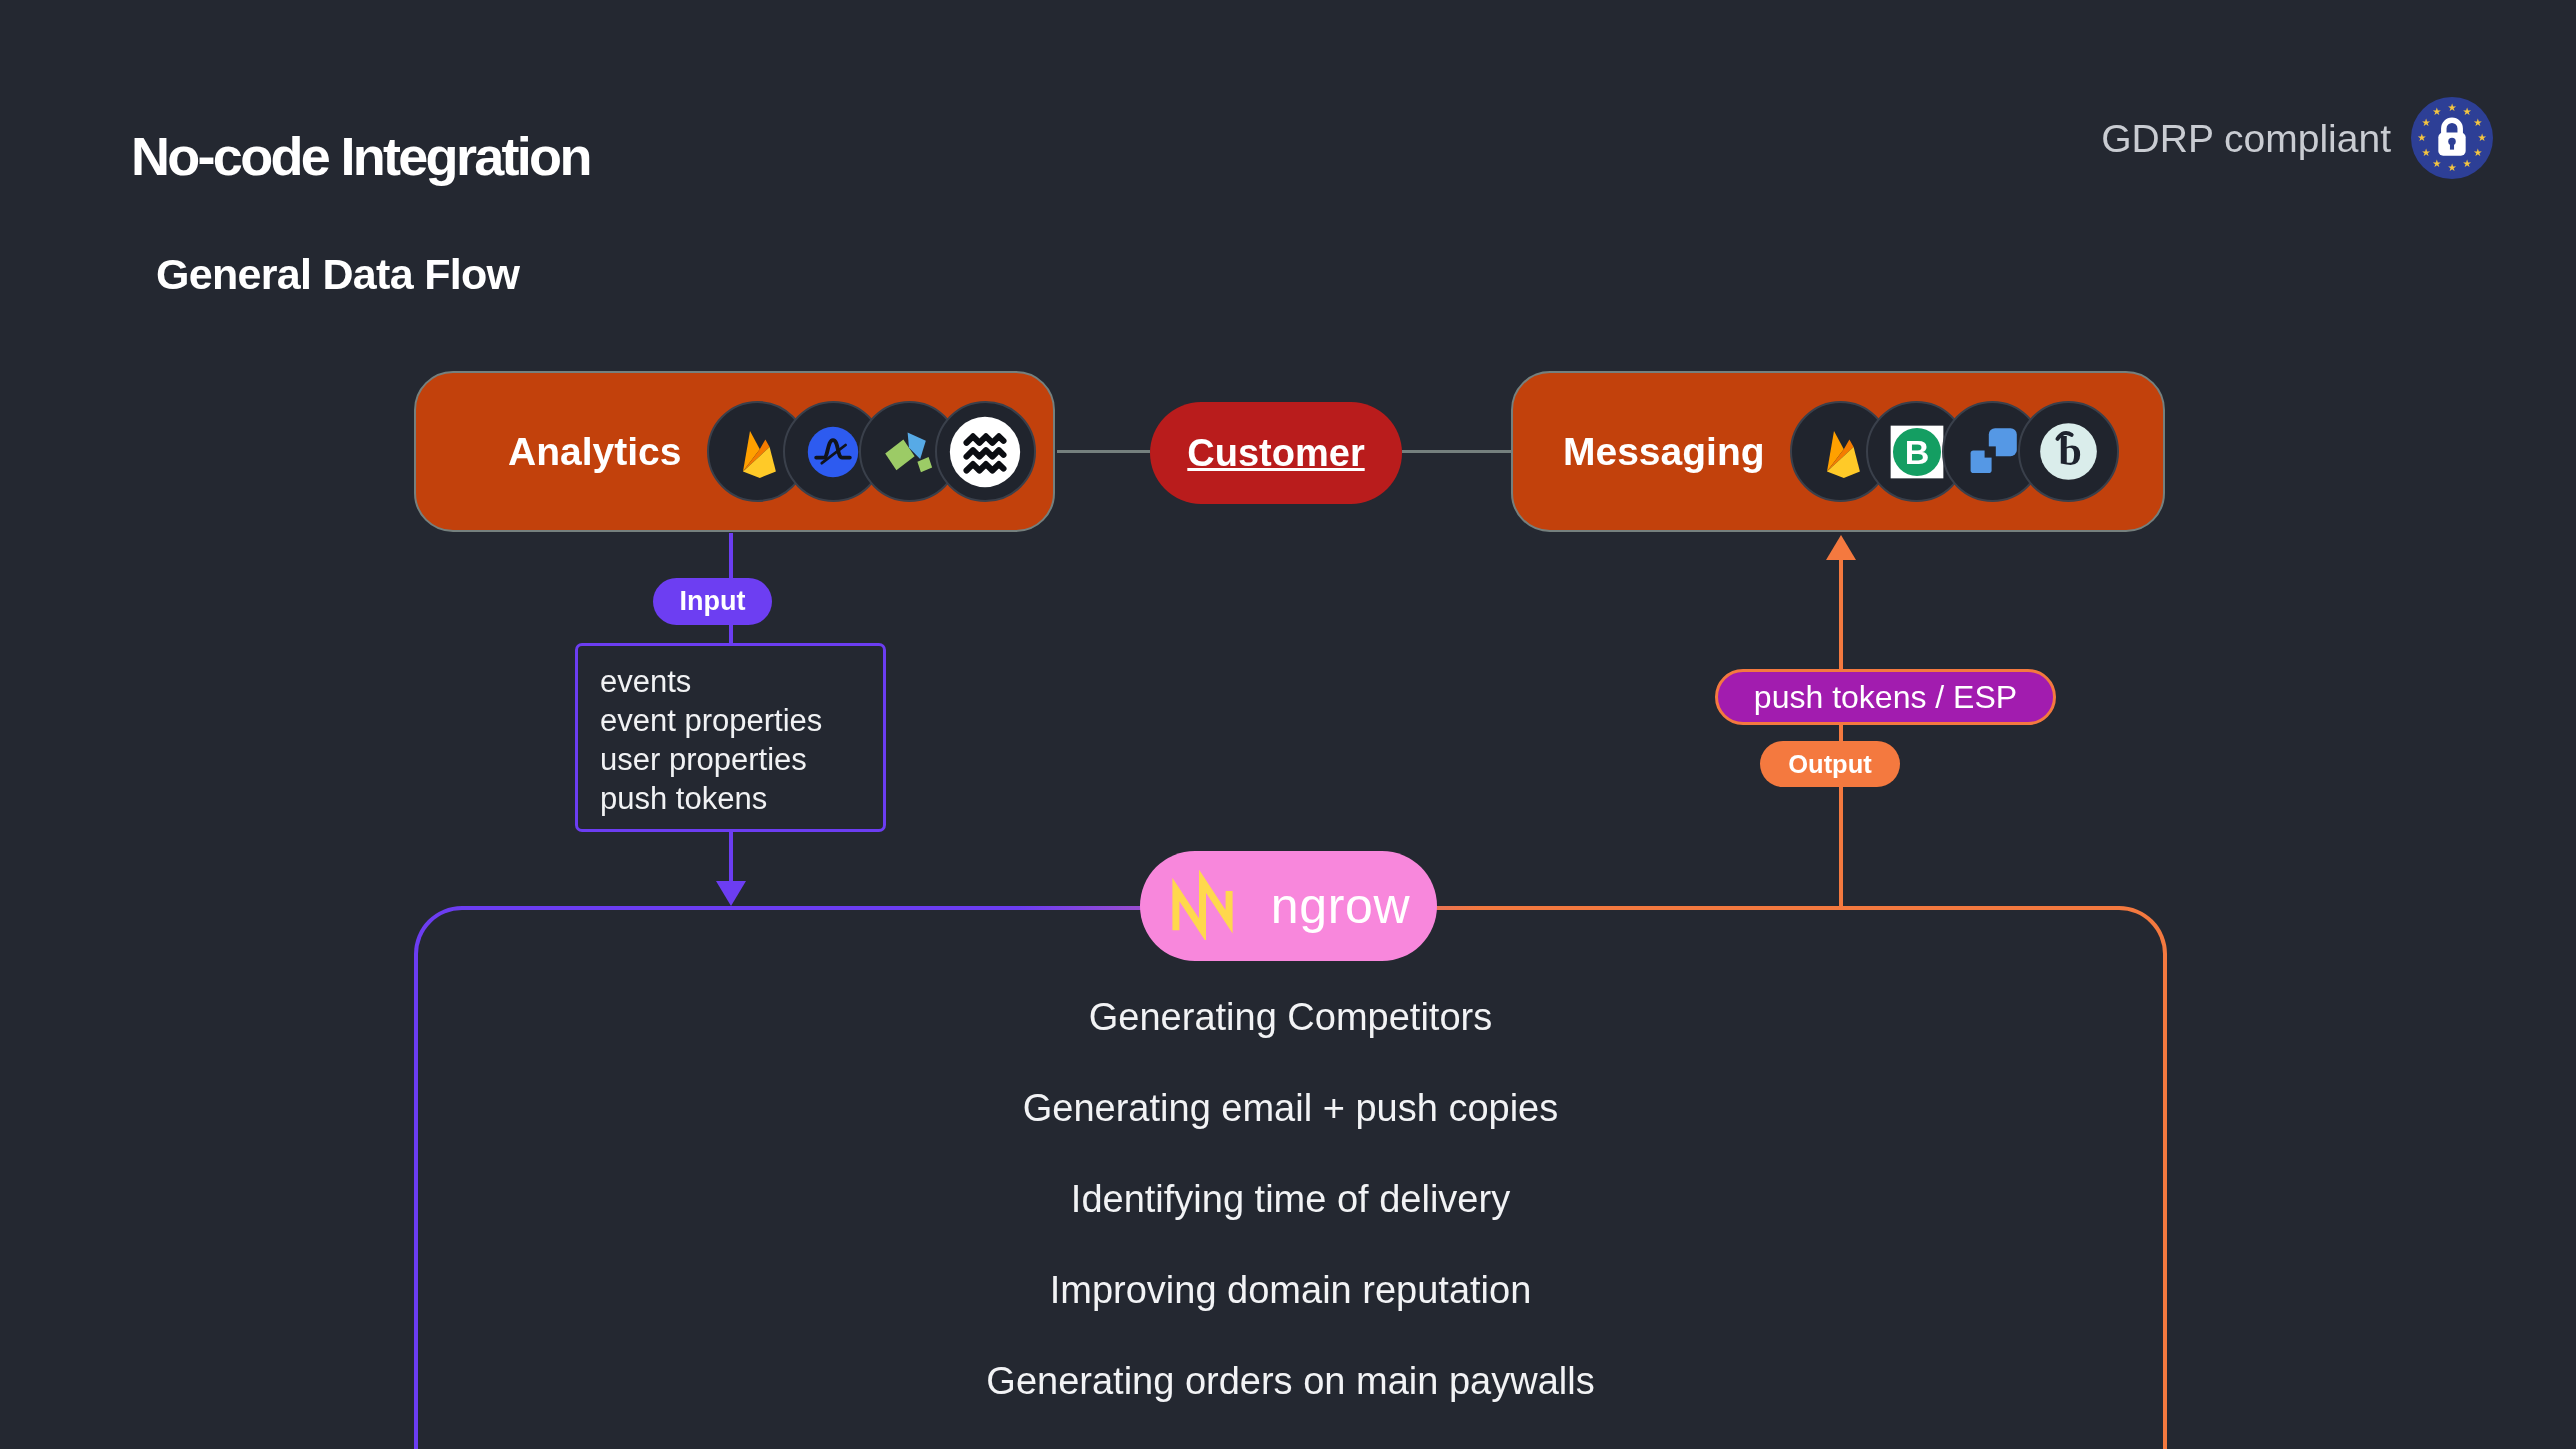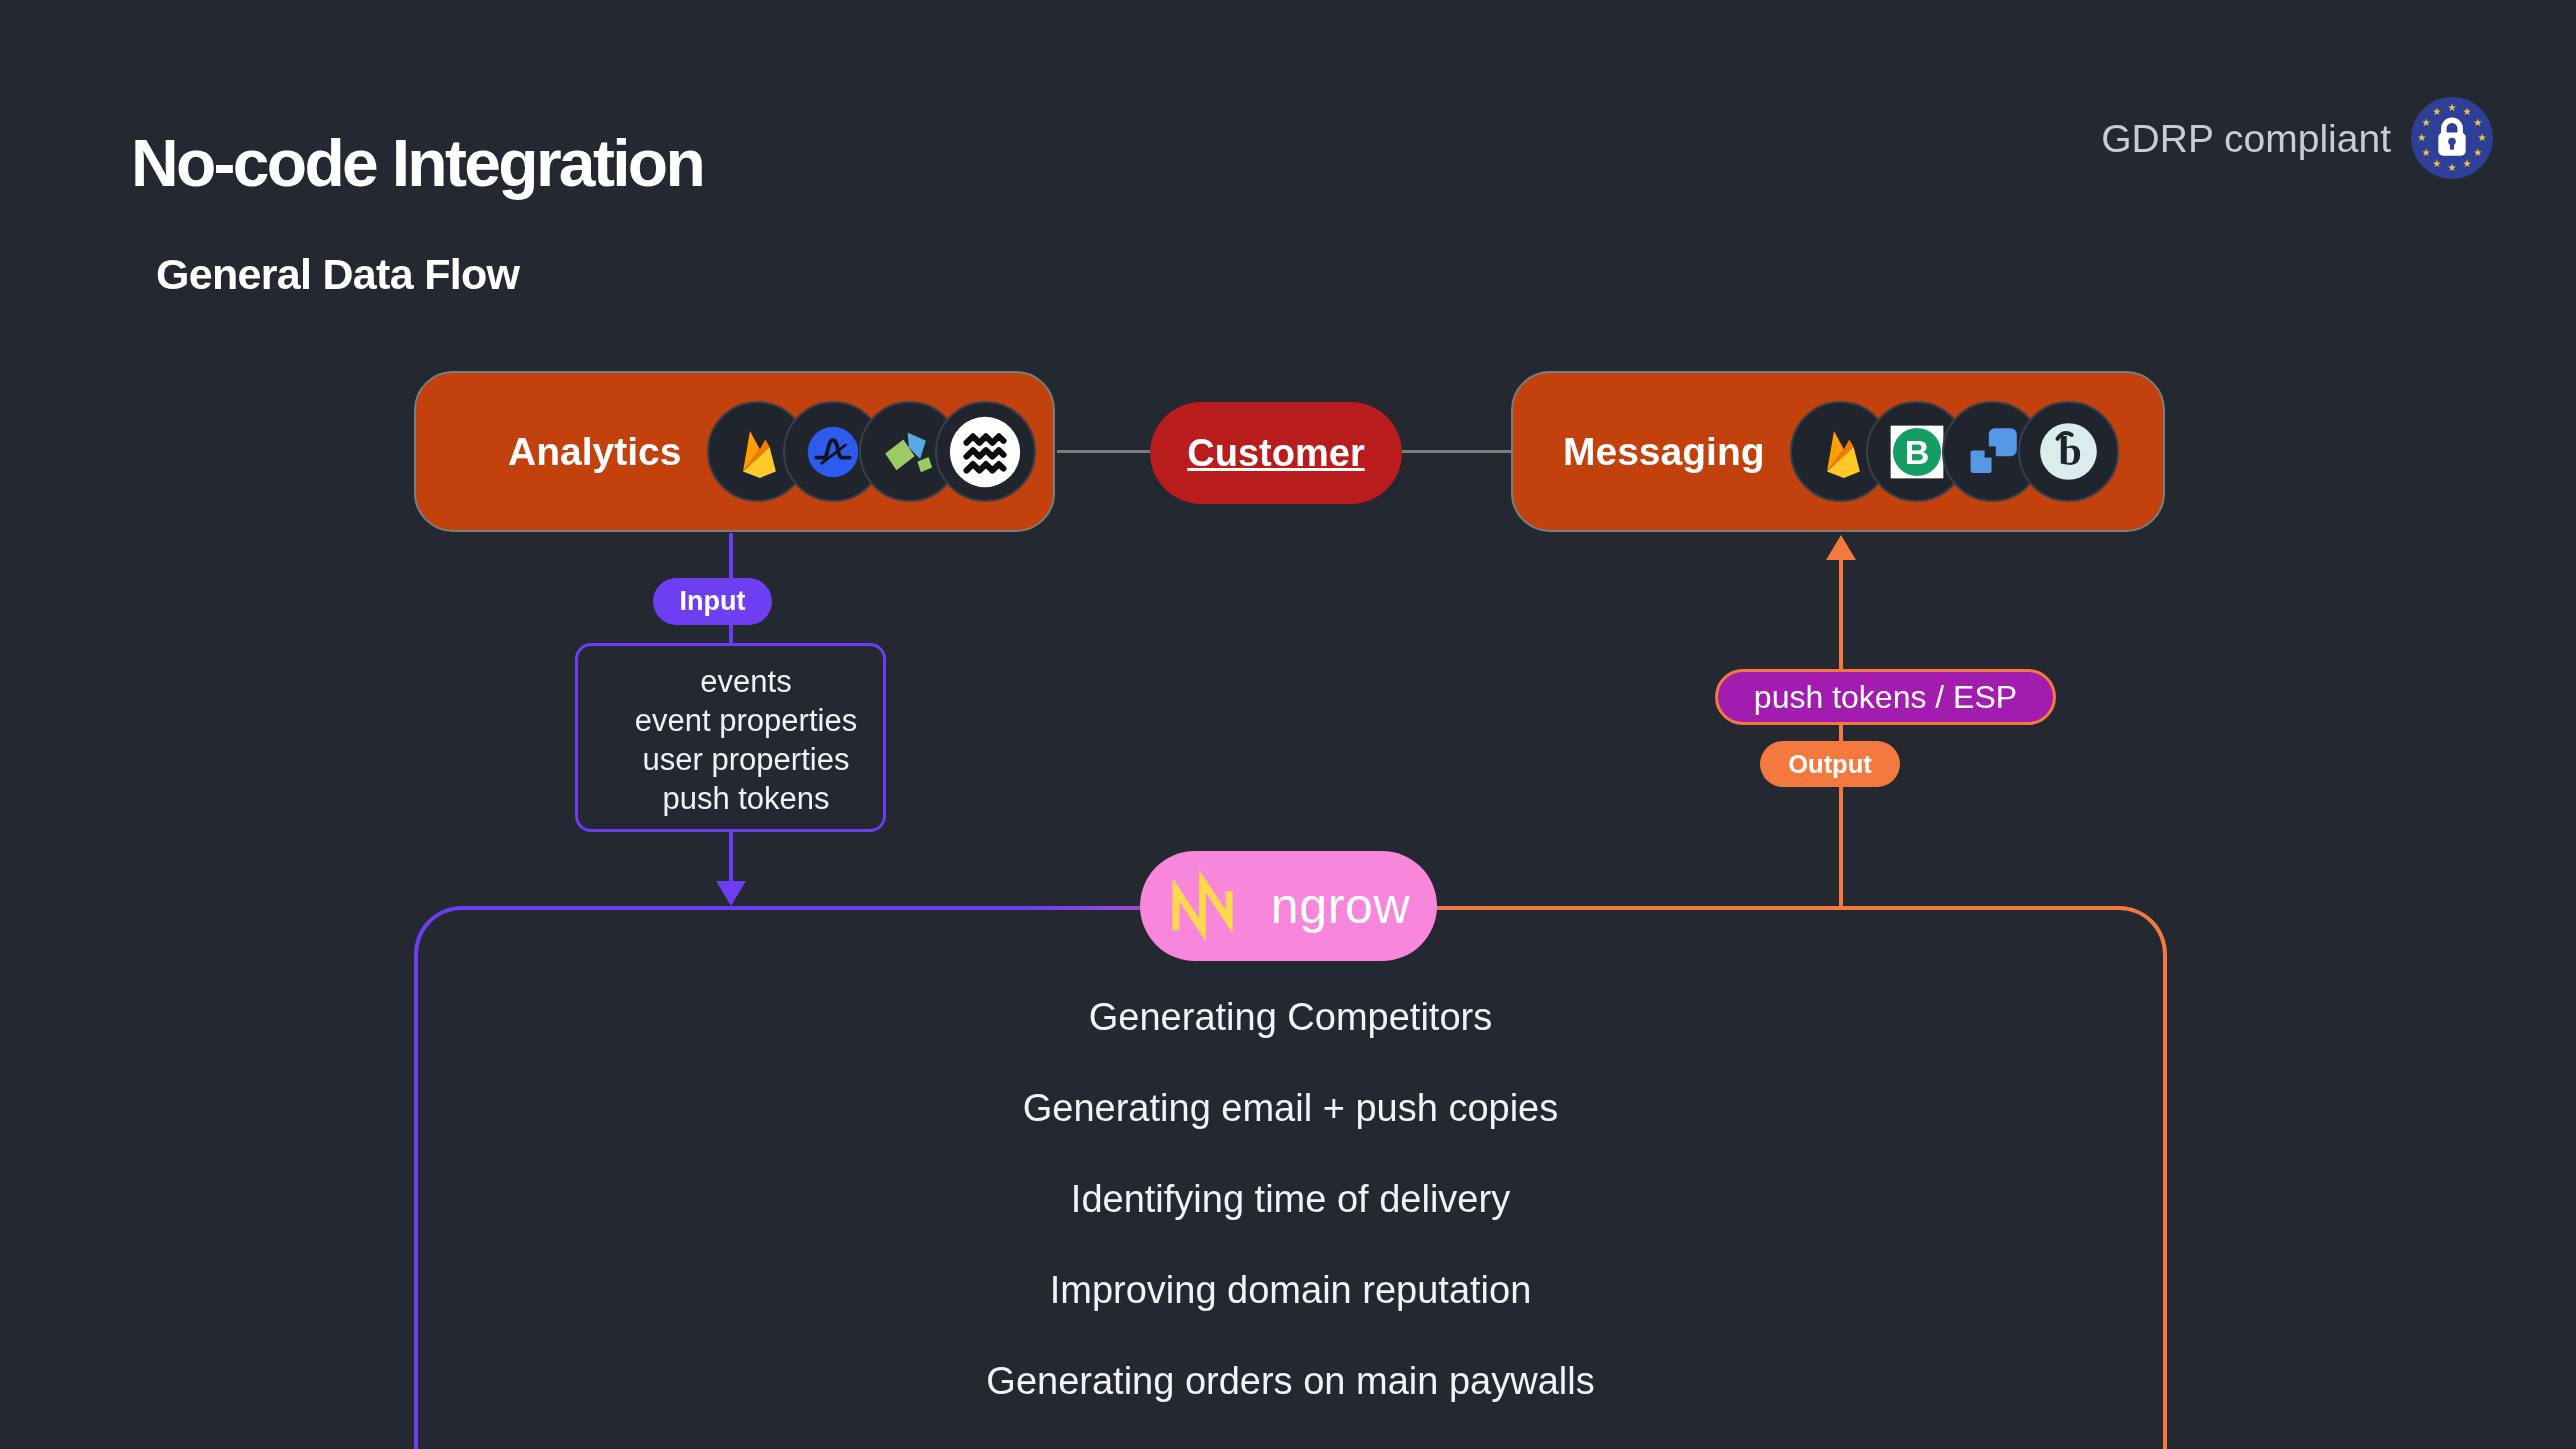--- a/index.html
+++ b/index.html
@@ -2,21 +2,21 @@
 <html style="font-size:10.7px"><head>
 <meta charset="utf-8">
 <style>
   html,body{margin:0;padding:0;background:#242831;}
   .stage{
     position:relative;width:2576px;height:1449px;overflow:hidden;
     background:#242831;font-family:"Liberation Sans",sans-serif;color:#ffffff;
   }
   .abs{position:absolute;}
   
-  .title{left:131px;top:125px;font-size:66px;font-weight:bold;letter-spacing:-2.7px;}
+  .title{left:131px;top:125px;font-size:54px;font-weight:bold;letter-spacing:-2.7px;}
   .subtitle{left:136px;top:250px;font-size:43px;font-weight:bold;letter-spacing:-0.7px;margin-left:20px;}
   .gdrp{right:83px;top:97px;display:flex;align-items:center;gap:20px;}
   .gdrp-text{font-size:39px;color:#c9ccd2;}
   
   .card{
     background:#c2410c;border:2.7px solid #75807e;border-radius:39px;
     display:flex;align-items:center;box-sizing:border-box;
   }
   .card-label{font-size:39px;font-weight:bold;}
   .analytics{left:414px;top:371px;width:641px;height:161px;}
@@ -50,24 +50,24 @@
     left:716px;top:881px;width:0;height:0;
     border-left:15.4px solid transparent;border-right:15.4px solid transparent;
     border-top:25.5px solid #6c3df2;
   }
   .input-badge{
     left:653px;top:578px;width:119px;height:47px;border-radius:23.5px;
     background:#6d3ef2;display:flex;align-items:center;justify-content:center;
     font-size:27px;font-weight:bold;z-index:4;
   }
   .events-box{
-    left:575px;top:643px;width:311px;height:189px;border-radius:16px;
+    left:575px;top:643px;width:311px;height:189px;border-radius:7px;
     border:3.4px solid #6c3df2;box-sizing:border-box;
-    padding:16px 0 0 31px;font-size:31px;line-height:39px;color:#f1f2f4;
-    background:#242831;z-index:3;text-align:center;
+    padding:16px 0 0 22px;font-size:31px;line-height:39px;color:#f1f2f4;
+    background:#242831;z-index:3;
   }
   
   .arrow-up{
     left:1826px;top:535px;width:0;height:0;
     border-left:15.4px solid transparent;border-right:15.4px solid transparent;
     border-bottom:25.5px solid #f4793f;
   }
   .o-seg-a{left:1839px;top:559px;height:111px;}
   .o-seg-b{left:1839px;top:724px;height:184px;}
   .esp-pill{

